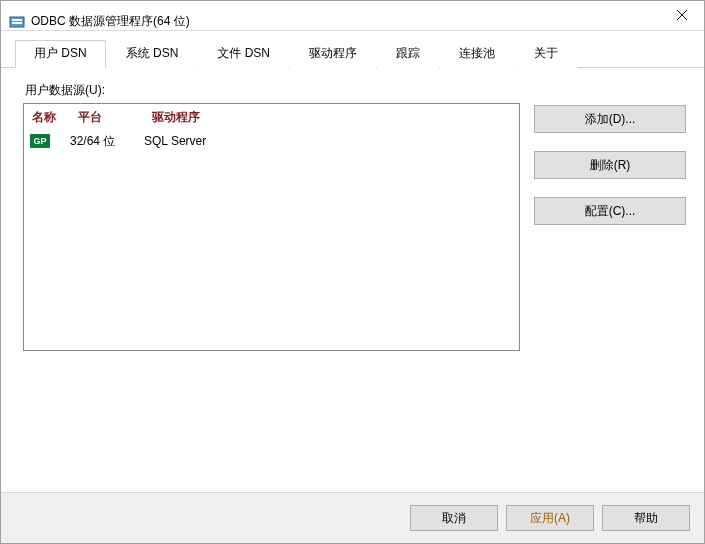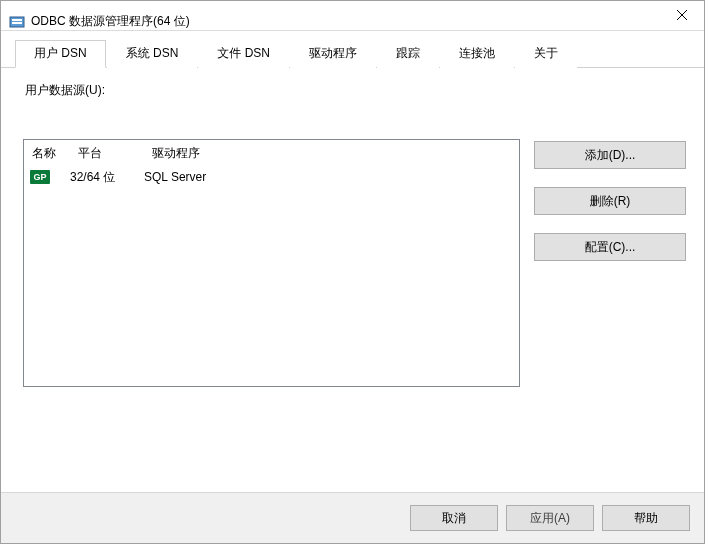--- a/index.html
+++ b/index.html
@@ -28,33 +28,33 @@
   }
   .tab {
     padding: 4px 18px 5px; border: 1px solid transparent; border-bottom: none;
     background: #fff; cursor: pointer; margin-right: 1px; position: relative; top: 1px;
   }
   .tab.active {
     border-color: #d0d0d0; background: #fff; border-bottom: 1px solid #fff;
     z-index: 2;
   }
 
-  .tab-content { flex: 1; padding: 12px 18px 10px 22px; display: flex; flex-direction: column; gap: 36px; }
+  .tab-content { flex: 1; padding: 12px 18px 10px 22px; display: flex; flex-direction: column; }
   .dsn-label { font-size: 12px; margin: 2px 0 4px 2px; }
 
   .main-row { display: flex; gap: 14px; }
   .list-box {
     flex: 1; height: 248px; border: 1px solid #828790;
     background: #fff; overflow: auto;
   }
   .list-header {
     display: flex; font-size: 12px; background: #fff;
   }
   .list-header .col {
-    padding: 5px 8px; border-right: 1px solid transparent; color: #000000;
+    padding: 5px 8px; border-right: 1px solid transparent; color: #7f1d1d; font-weight: bold;
   }
   .list-row {
     display: flex; font-size: 12px; align-items: center; height: 20px;
   }
   .col-name { width: 46px; padding-left: 6px; display:flex; align-items:center; gap:2px;}
   .col-platform { width: 74px; }
   .col-driver { flex: 1; }
   .row-icon {
     width: 20px; height: 14px; background: #0a7a3a; color: #fff; font-size: 9px;
     display: inline-flex; align-items: center; justify-content: center; font-weight: bold;
@@ -80,21 +80,21 @@
   .dialog-buttons {
     border-top: 1px solid #d8d8d8;
     padding: 12px 14px; display: flex; justify-content: flex-end; gap: 8px;
     background: #f0f0f0;
   }
   .dialog-buttons button {
     width: 88px; height: 26px; font-size: 12px; background: #e1e1e1;
     border: 1px solid #adadad; cursor: pointer;
   }
   .dialog-buttons button.default { border: 1px solid #0078d7; background: #e1e1e1; outline: 1px solid #0078d7;}
-  .dialog-buttons button:disabled { color: #404040; cursor: default; }
+  .dialog-buttons button:disabled { color: #a16207; cursor: default; }
 </style>
 </head>
 <body>
 
 <div class="window">
 
   <div class="titlebar">
     <span class="app-icon">
       <svg width="16" height="16" viewBox="0 0 16 16">
         <rect x="1" y="3" width="14" height="10" fill="#5a9bd5" stroke="#2e5a8a"></rect>

